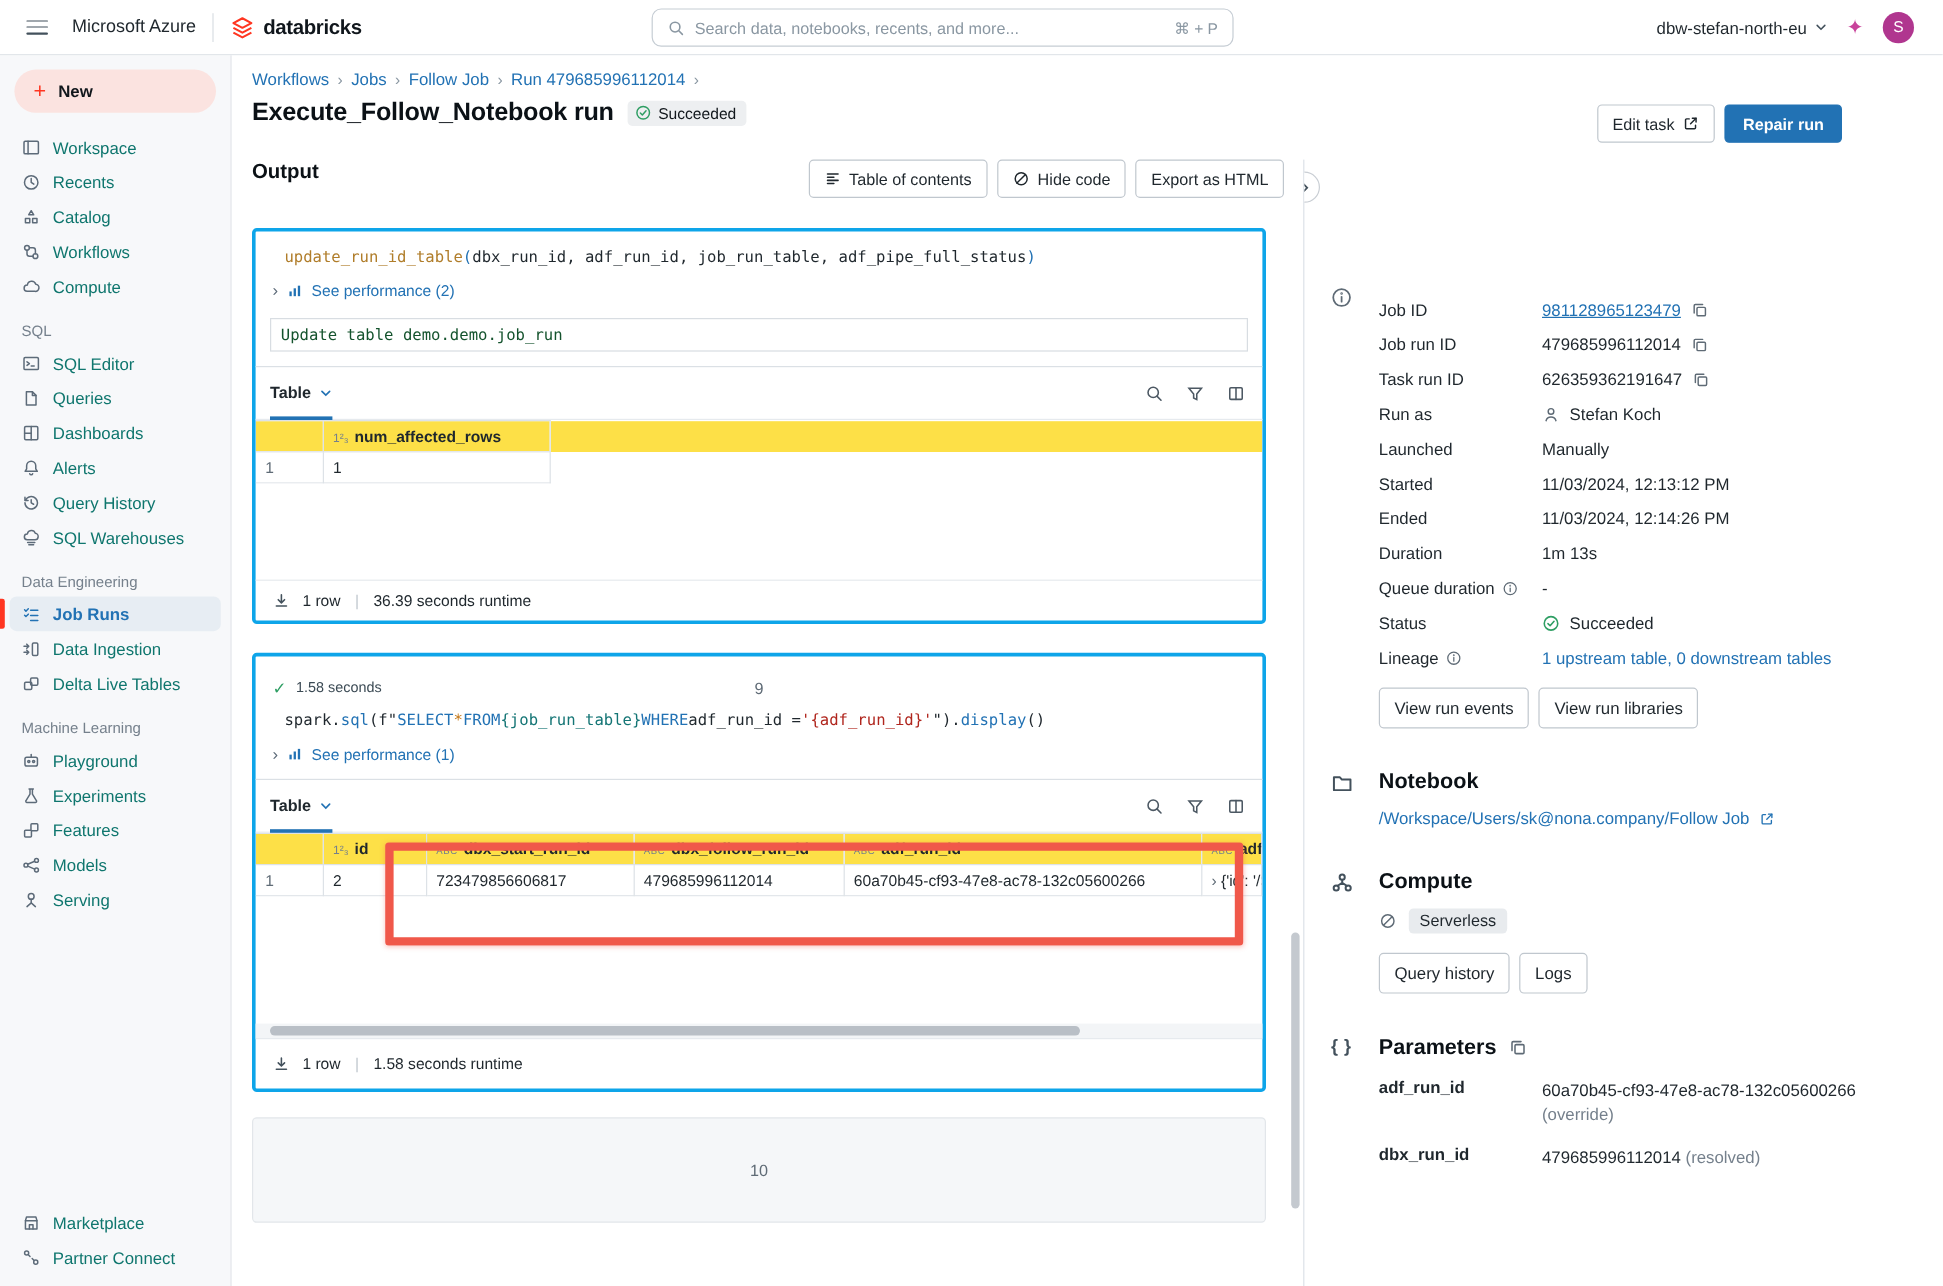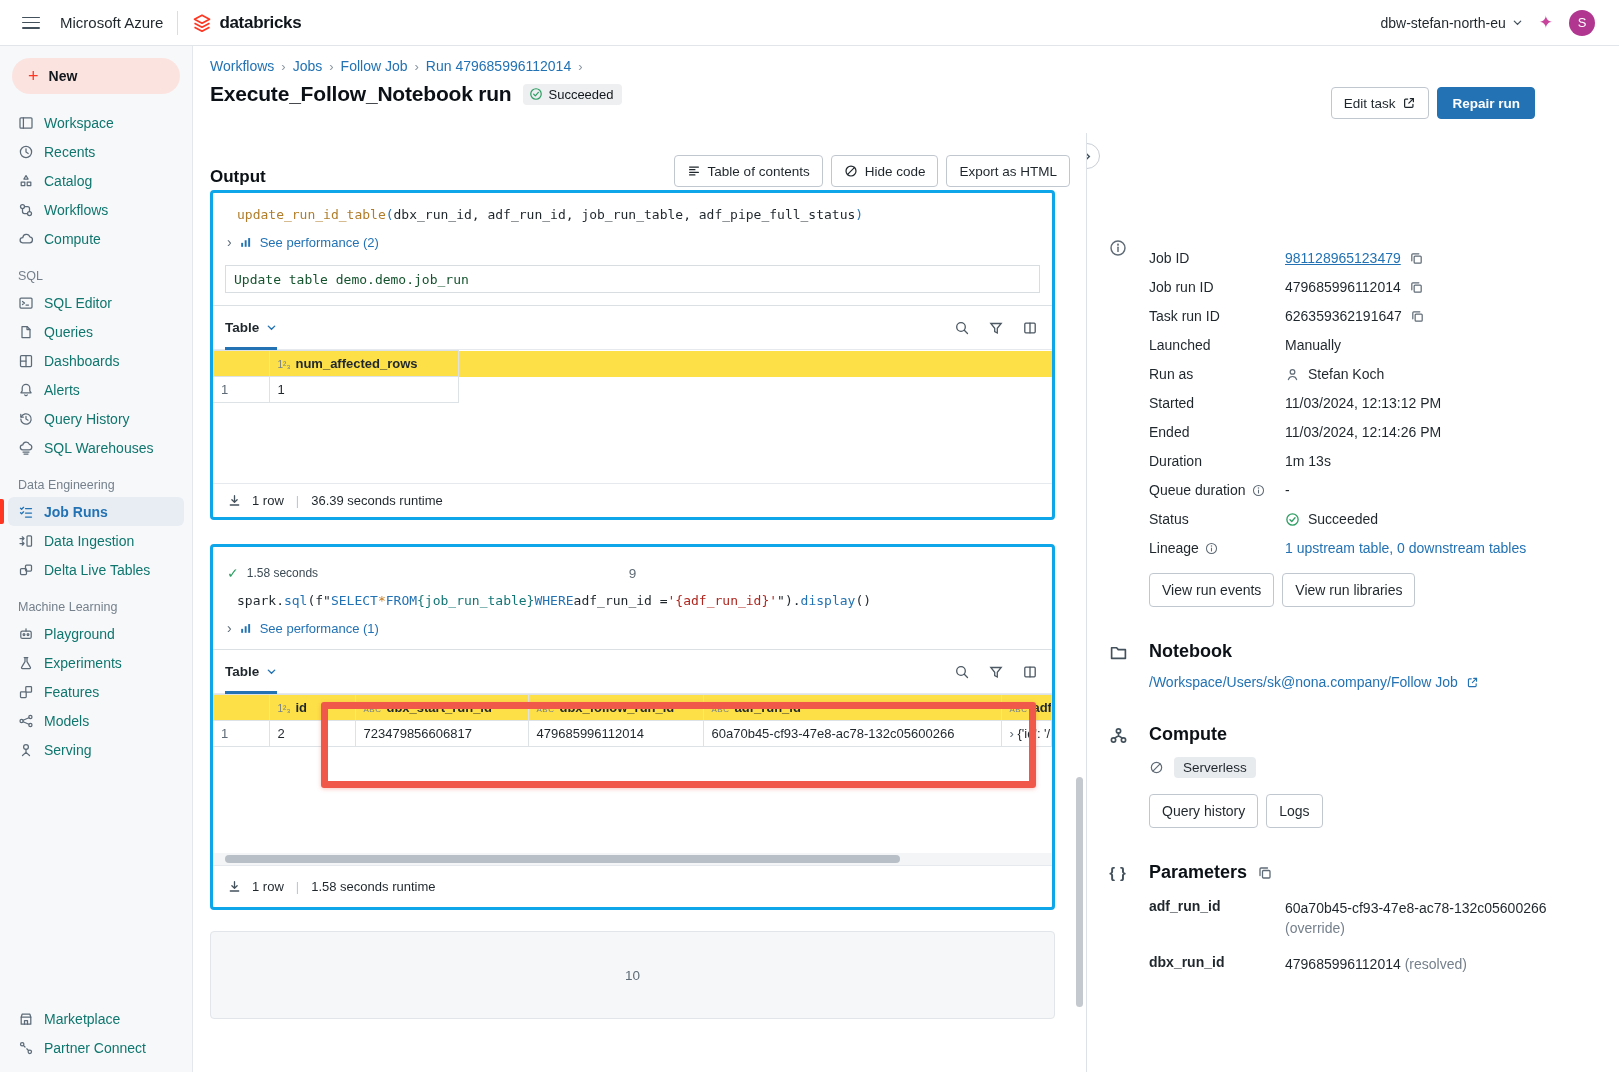--- a/index.html
+++ b/index.html
@@ -50,21 +50,21 @@
   .page-title { font-size:21px; font-weight:700; color:#0b1116; letter-spacing:-0.2px; }
   .status-pill { display:flex; align-items:center; gap:5px; background:#edeff1; border-radius:4px; padding:3px 8px 3px 6px; font-size:13px; color:#11171c; }
   .hdr-actions { position:absolute; right:84px; top:41px; display:flex; gap:8px; }
   .btn { height:32px; border:1px solid #c0c7ce; background:#fff; border-radius:4px; padding:0 12px; font-size:13.5px; color:#1f272d; display:flex; align-items:center; gap:7px; cursor:pointer; font-family:inherit; }
   .btn-primary { background:#2272b4; border-color:#2272b4; color:#fff; font-weight:600; padding:0 14px; }
 
   .split-row { flex:1; display:flex; min-height:0; }
 
   
   .main { width:893px; flex:0 0 893px; display:flex; flex-direction:column; position:relative; min-height:0; }
-  .output-head { height:54px; flex:0 0 54px; display:flex; align-items:flex-end; padding:0 16px 0 17px; }
+  .output-head { height:54px; flex:0 0 54px; display:flex; align-items:flex-start; padding:0 16px 0 17px; }
   .output-title { font-size:17px; font-weight:700; color:#0b1116; }
   .output-btns { margin-left:auto; display:flex; gap:8px; }
   .cells { flex:1; padding:3px 31px 0 17px; overflow:hidden; }
   .cell-box { border:3px solid #0ea5e9; border-radius:4px; background:#fff; }
   .codefont { font-family:"DejaVu Sans Mono", monospace; font-size:13px; }
   .tk-plain{color:#1f272d} .tk-fn{color:#b07d2a} .tk-blue{color:#2272b4} .tk-orange{color:#c57b1e} .tk-green{color:#147575} .tk-red{color:#b0261e} .tk-p{color:#2272b4}
   .code-line { padding:0 0 0 24px; height:22px; display:flex; align-items:center; }
   .perf-row { display:flex; align-items:center; gap:7px; padding-left:14px; height:22px; margin-top:6px; font-size:13px; color:#2272b4; cursor:pointer; }
   .perf-row .chev { color:#5d6b79; font-size:14px; }
   .result-msg { margin:12px 12px; border:1px solid #d8dde2; height:28px; display:flex; align-items:center; padding:0 8px; color:#14532d; }
@@ -136,20 +136,28 @@
     <div class="tb-div"></div>
     <div class="db-logo">
       <svg class="db-mark" viewBox="0 0 20 20">
           <g fill="none" stroke="#ff3621" stroke-width="1.7" stroke-linejoin="round">
             <path d="M10 2.2L2.5 6.2 10 10.2 17.5 6.2z"></path>
             <path d="M2.5 10.2L10 14.2 17.5 10.2"></path>
             <path d="M2.5 14.2L10 18.2 17.5 14.2"></path>
           </g>
         </svg>
       <span class="db-word">databricks</span>
+    </div>
+    <div class="searchbox">
+      <svg width="15" height="15" viewBox="0 0 16 16" stroke="#8a97a2" fill="none" stroke-width="1.4" stroke-linecap="round">
+          <circle cx="7" cy="7" r="4.3"></circle>
+          <line x1="10.3" y1="10.3" x2="13.5" y2="13.5"></line>
+        </svg>
+      <span class="ph">Search data, notebooks, recents, and more...</span>
+      <span class="sc">⌘ + P</span>
     </div>
     <div class="tb-right">
       <div class="ws-picker">
         <span>dbw-stefan-north-eu</span>
         <svg width="11" height="11" viewBox="0 0 12 12" stroke="#43515c" fill="none" stroke-width="1.4" stroke-linecap="round">
             <path d="M2.5 4.5L6 8l3.5-3.5"></path>
           </svg>
       </div>
       <span class="sparkle">✦</span>
       <div class="avatar">S</div>
@@ -681,34 +689,34 @@
                   <span>626359362191647</span>
                   <span class="copy-ic">
                       <svg width="15" height="15" viewBox="0 0 16 16">
                         <rect x="5.5" y="5.5" width="7.5" height="7.5" rx="1"></rect>
                         <path d="M10.5 3H4a1 1 0 00-1 1v6.5"></path>
                       </svg>
                     </span>
                 </span>
               </div>
               <div class="drow">
-                <span class="dlabel">Launched</span>
-                <span class="dvalue">Manually</span>
-              </div>
-              <div class="drow">
                 <span class="dlabel">Run as</span>
                 <span class="dvalue">
                   <span class="mini-ic">
                       <svg width="15" height="15" viewBox="0 0 16 16">
                         <circle cx="8" cy="5.2" r="2.5"></circle>
                         <path d="M3.6 13.4a4.6 4.6 0 018.8 0"></path>
                       </svg>
                     </span>
                   <span>Stefan Koch</span>
                 </span>
+              </div>
+              <div class="drow">
+                <span class="dlabel">Launched</span>
+                <span class="dvalue">Manually</span>
               </div>
               <div class="drow">
                 <span class="dlabel">Started</span>
                 <span class="dvalue">11/03/2024, 12:13:12 PM</span>
               </div>
               <div class="drow">
                 <span class="dlabel">Ended</span>
                 <span class="dvalue">11/03/2024, 12:14:26 PM</span>
               </div>
               <div class="drow">

